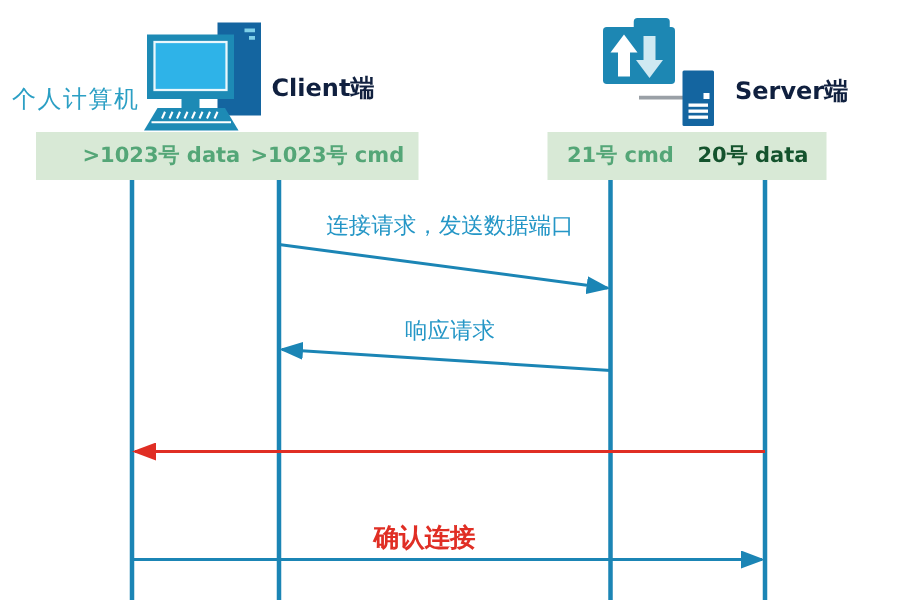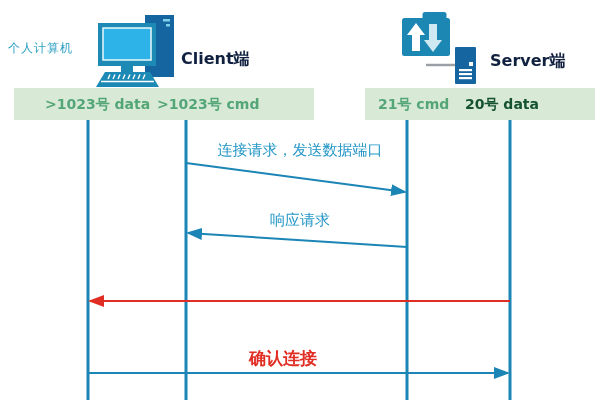--- a/index.html
+++ b/index.html
@@ -2,29 +2,29 @@
 <html><head>
 <meta charset="utf-8">
 <style>
   html,body{margin:0;padding:0;background:#fff;}
   #stage{
     position:relative;width:600px;height:400px;background:#ffffff;overflow:hidden;
     font-family:"DejaVu Sans","Liberation Sans",sans-serif;
   }
   .abs{position:absolute;}
   
-  .device-label-client{left:8px;top:40px;font-size:12px;color:#2b9fc4;letter-spacing:1px;}
+  .device-label-client{left:8px;top:56px;font-size:16px;color:#2b9fc4;letter-spacing:1px;}
   .endpoint-label{font-size:16px;font-weight:bold;color:#10203f;text-align:right;}
   .endpoint-client{left:181px;top:49px;}
   .endpoint-server{left:490px;top:51px;}
   .device-label-server{left:487px;top:23px;font-size:15px;color:#757575;letter-spacing:1px;}
   
   .port-bar{background:#d8e9d6;height:32px;top:88px;}
-  .port-bar-client{left:14px;width:300px;}
-  .port-bar-server{left:365px;width:230px;}
+  .port-bar-client{left:24px;width:255px;}
+  .port-bar-server{left:365px;width:186px;}
   .port-label{position:absolute;top:0;line-height:32px;font-size:14px;font-weight:bold;color:#54a677;white-space:nowrap;}
   .port-label.red{color:#14532d;}
   .pl-client-data{left:31px;}
   .pl-client-cmd{left:143px;}
   .pl-server-cmd{left:13px;}
   .pl-server-data{left:100px;}
   
   .msg-label{position:absolute;text-align:center;white-space:nowrap;}
   .msg-blue{color:#2496c6;font-size:15px;}
   .msg-red{color:#e02e24;font-weight:bold;}

